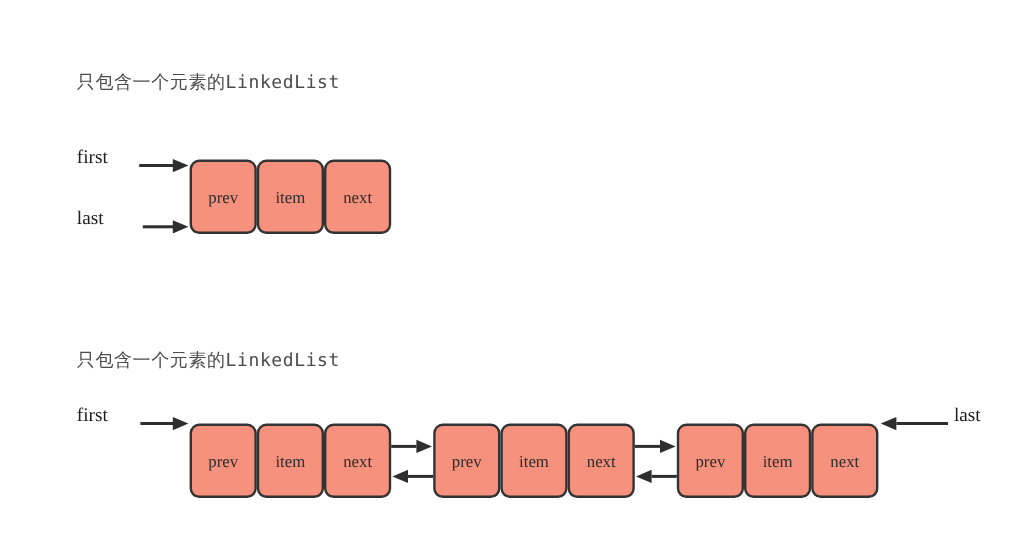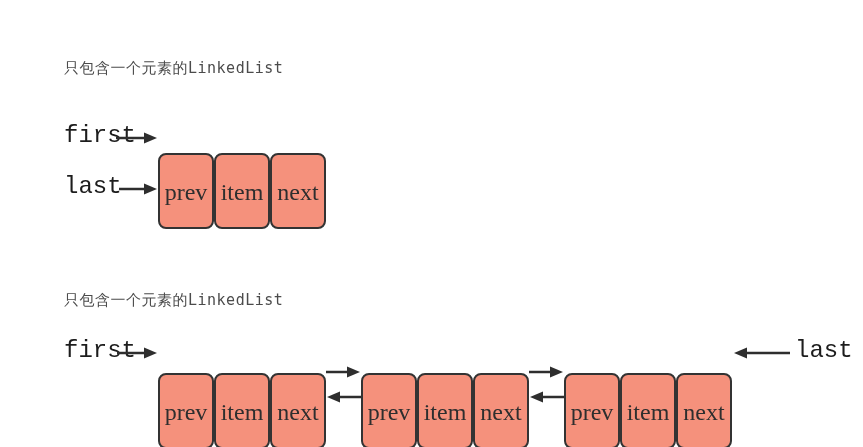--- a/index.html
+++ b/index.html
@@ -22,46 +22,44 @@
     font-size: 15px;
     color: var(--title_text, #4b4b4b);
     letter-spacing: 0.5px;
     white-space: nowrap;
   }
   #title-1 { top: 59px; }
   #title-2 { top: 291px; }
 
   .ptr-label {
     position: absolute;
-    font-size: 24px;
+    font-size: 16px;
     color: var(--label_text, #1d1d1d);
     line-height: 1.1;
     white-space: nowrap;
-    font-family: Liberation Mono, monospace;
   }
 
   .node {
     position: absolute;
     display: flex;
     flex-direction: row;
   }
   .cell {
     box-sizing: border-box;
     width: 56px;
-    height: 76px;
+    height: 62px;
     background: var(--cell_fill, #f5917c);
     border: 2px solid var(--cell_border, #333333);
     border-radius: 8px;
     display: flex;
     align-items: center;
     justify-content: center;
-    font-size: 24px;
+    font-size: 14px;
     color: var(--cell_text, #2e2e2e);
     padding-top: 3px;
-    margin-top: 20px;
   }
 
   #arrow-layer {
     position: absolute;
     left: 0;
     top: 0;
     width: 863px;
     height: 447px;
     pointer-events: none;
   }

